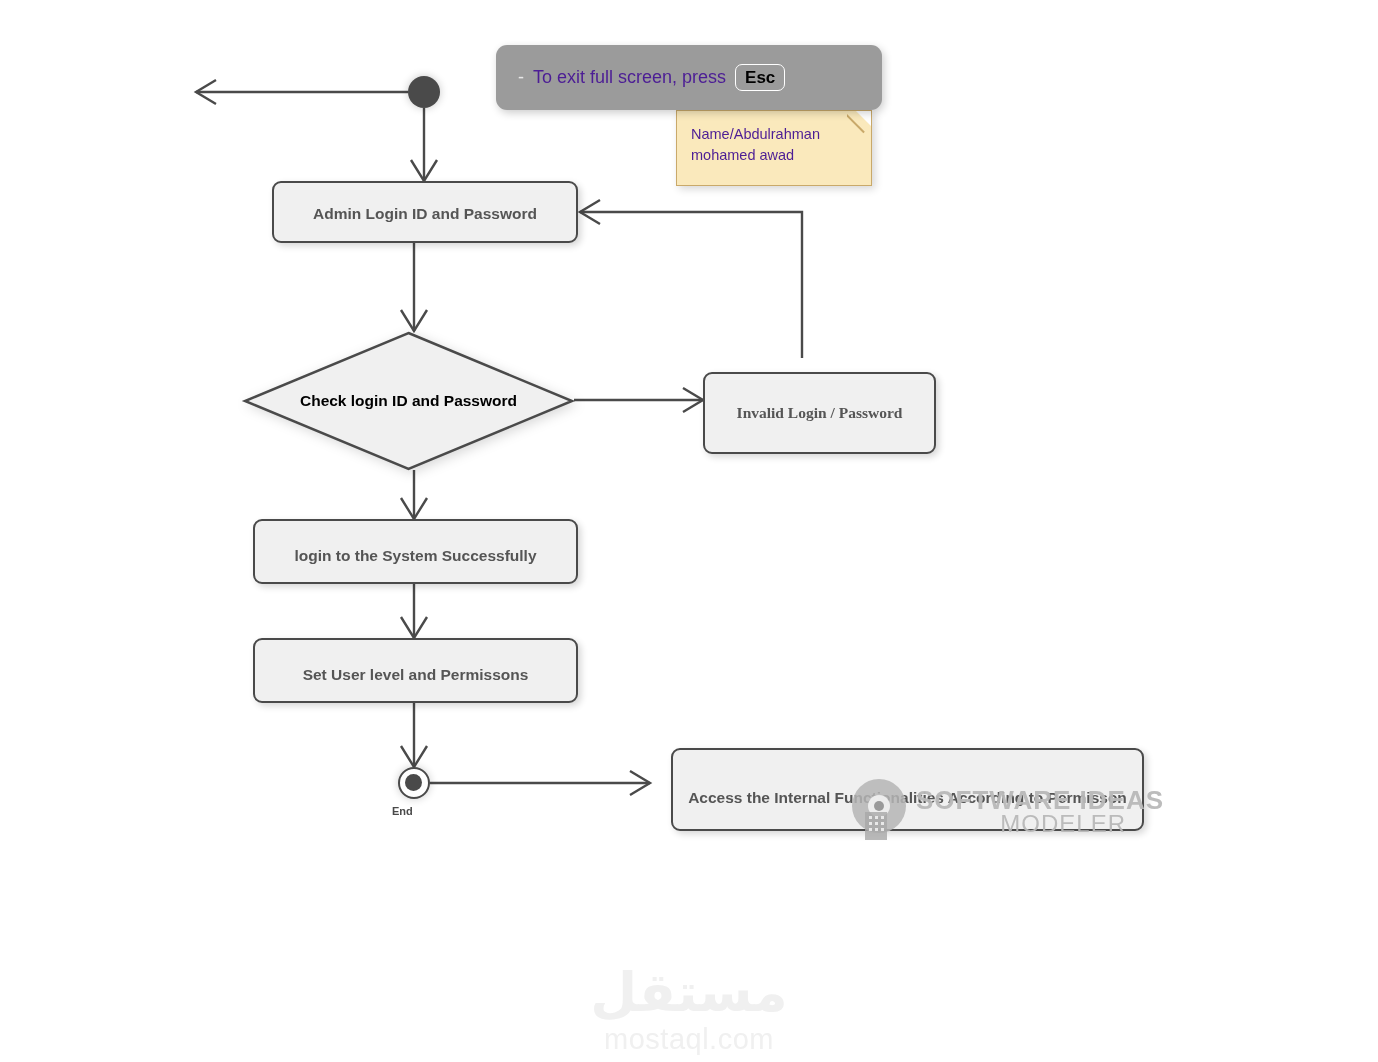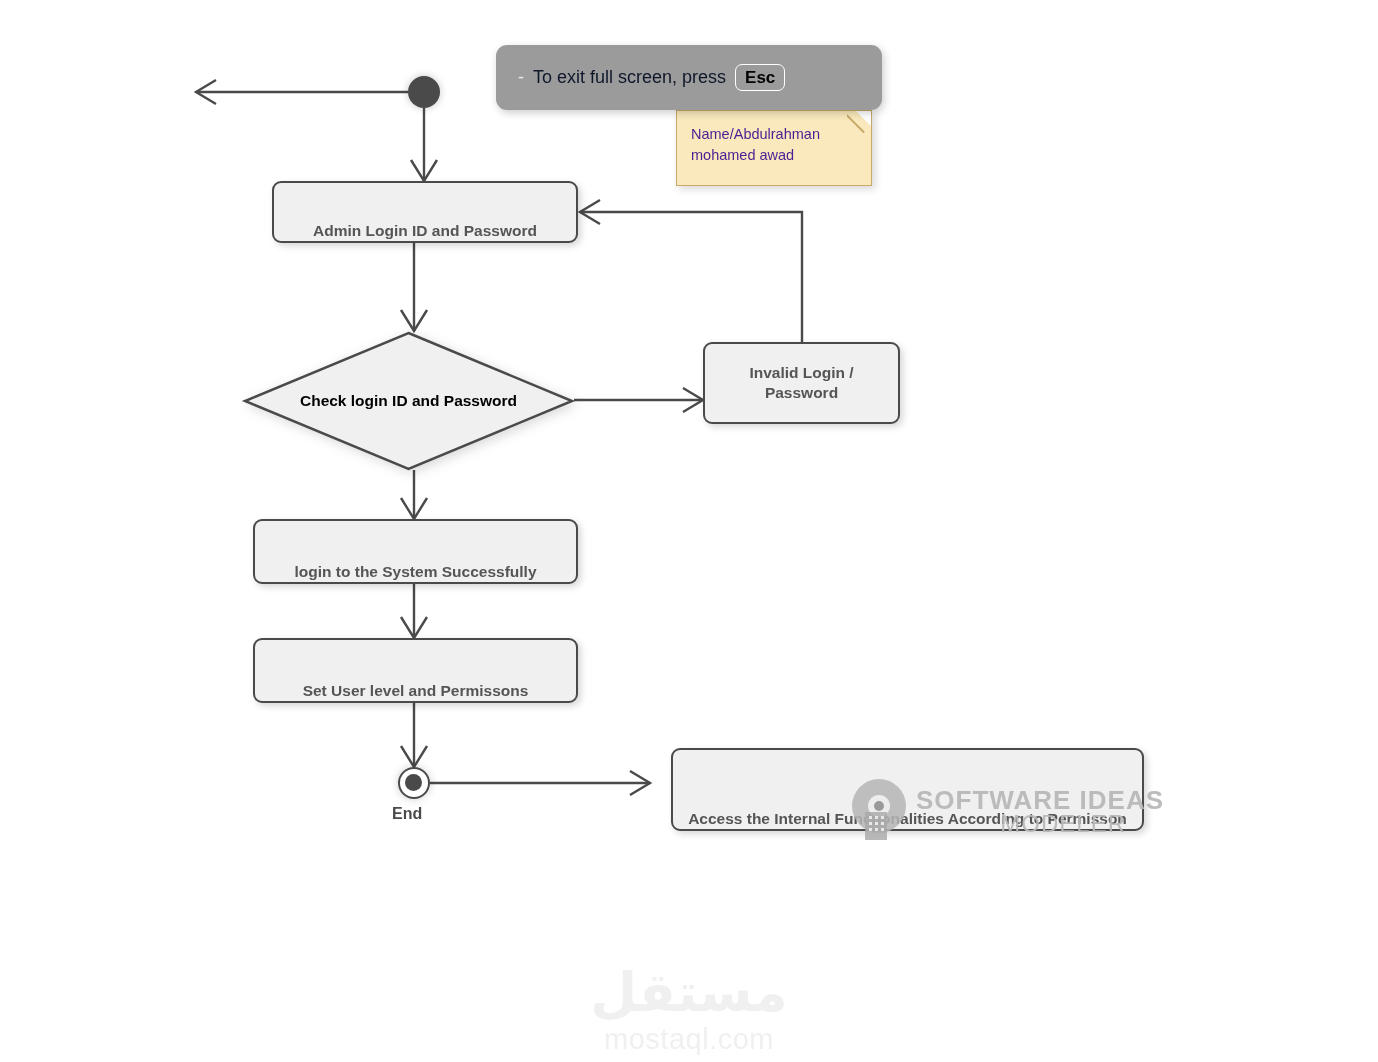--- a/index.html
+++ b/index.html
@@ -38,21 +38,21 @@
     background: #f0f0f0;
     border: 2.5px solid #4a4a4a;
     border-radius: 9px;
     box-shadow: 3px 3px 7px rgba(0,0,0,0.16);
     color: #555555;
     font-weight: bold;
     font-size: 15.5px;
     line-height: 1.28;
     text-align: center;
     display: flex;
-    align-items: flex-end;
+    align-items: center;
     justify-content: center;
     padding-top: 4px;
   }
   .node.center-v { align-items: center; padding-top: 0; }
   .node-label { display: block; width: 100%; padding: 0 8px; box-sizing: border-box; }
 
   
   .decision-wrap {
     position: absolute;
   }
@@ -90,21 +90,21 @@
     position: absolute;
     left: 5px; top: 5px;
     width: 17px; height: 17px;
     border-radius: 50%;
     background: #4a4a4a;
   }
   .end-label {
     position: absolute;
     color: #4a4a4a;
     font-weight: bold;
-    font-size: 16px;
+    font-size: 11px;
     white-space: nowrap;
   }
 
   
   .note {
     position: absolute;
     background: #fae9bc;
     border: 1.5px solid #c9a96a;
     box-sizing: border-box;
     color: #4c1d95;
@@ -144,21 +144,21 @@
     box-shadow: 2px 3px 9px rgba(0,0,0,0.20);
     display: flex;
     align-items: center;
     gap: 9px;
     padding: 0 22px;
     box-sizing: border-box;
     color: #ffffff;
     font-size: 18px;
   }
   .toast-dash { color: #e8e8e8; font-size: 18px; }
-  .toast-text { color: #0f172a; font-size: 18px; white-space: nowrap; }
+  .toast-text { color: #4c1d95; font-size: 18px; white-space: nowrap; }
   .toast-key {
     border: 1.8px solid #ffffff;
     border-radius: 7px;
     color: #000000;
     font-weight: bold;
     font-size: 17px;
     padding: 4px 9px;
     line-height: 1;
   }
 
@@ -240,21 +240,21 @@
     <span class="node-label">Admin Login ID and Password</span>
   </div>
 
   <div class="decision-wrap" style="left:243px; top:331px; width:331px; height:140px;">
     <svg width="331" height="140" viewBox="0 0 331 140">
       <polygon points="165.5,2 329,70 165.5,138 2,70" fill="#f0f0f0" stroke="#4a4a4a" stroke-width="2.5" style="filter: drop-shadow(3px 3px 6px rgba(0,0,0,0.15));"></polygon>
     </svg>
     <span class="decision-label" style="top:61px;">Check login ID and Password</span>
   </div>
 
-  <div class="node center-v" style="left:703px; top:342px; width:197px; height:82px;">
+  <div class="node center-v" style="left:703px; top:372px; width:233px; height:82px;font-family:Liberation Serif, serif;">
     <span class="node-label">Invalid Login / Password</span>
   </div>
 
   <div class="node" style="left:253px; top:638px; width:325px; height:65px;">
     <span class="node-label" style="padding-top:5px;">Set User level and Permissons</span>
   </div>
 
   <div class="node" style="left:253px; top:519px; width:325px; height:65px;">
     <span class="node-label" style="padding-top:5px;">login to the System Successfully</span>
   </div>

